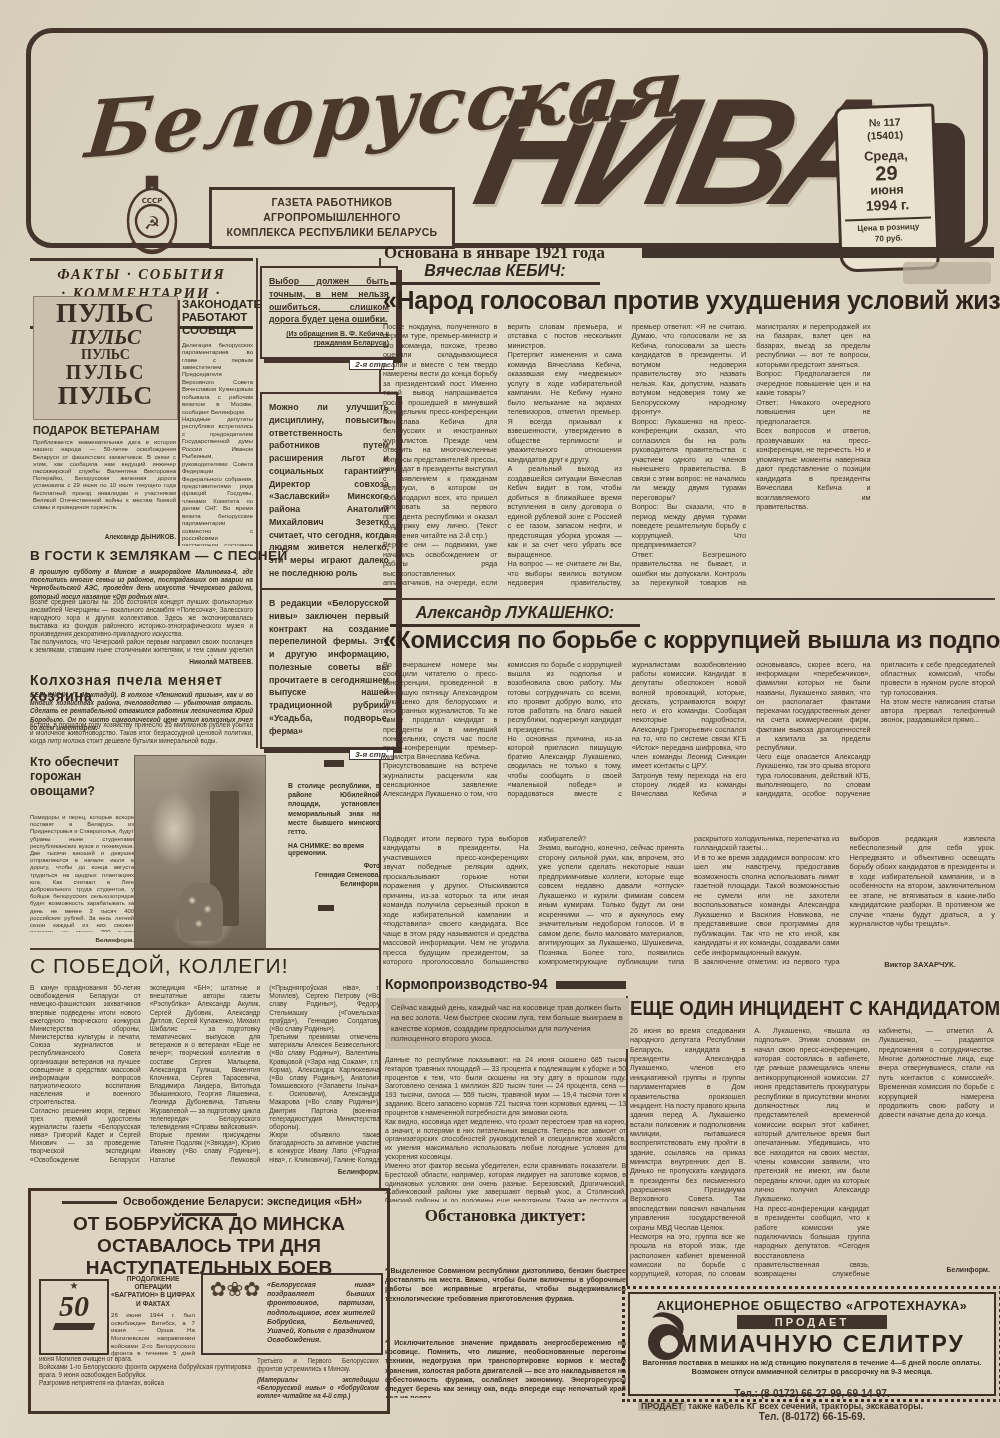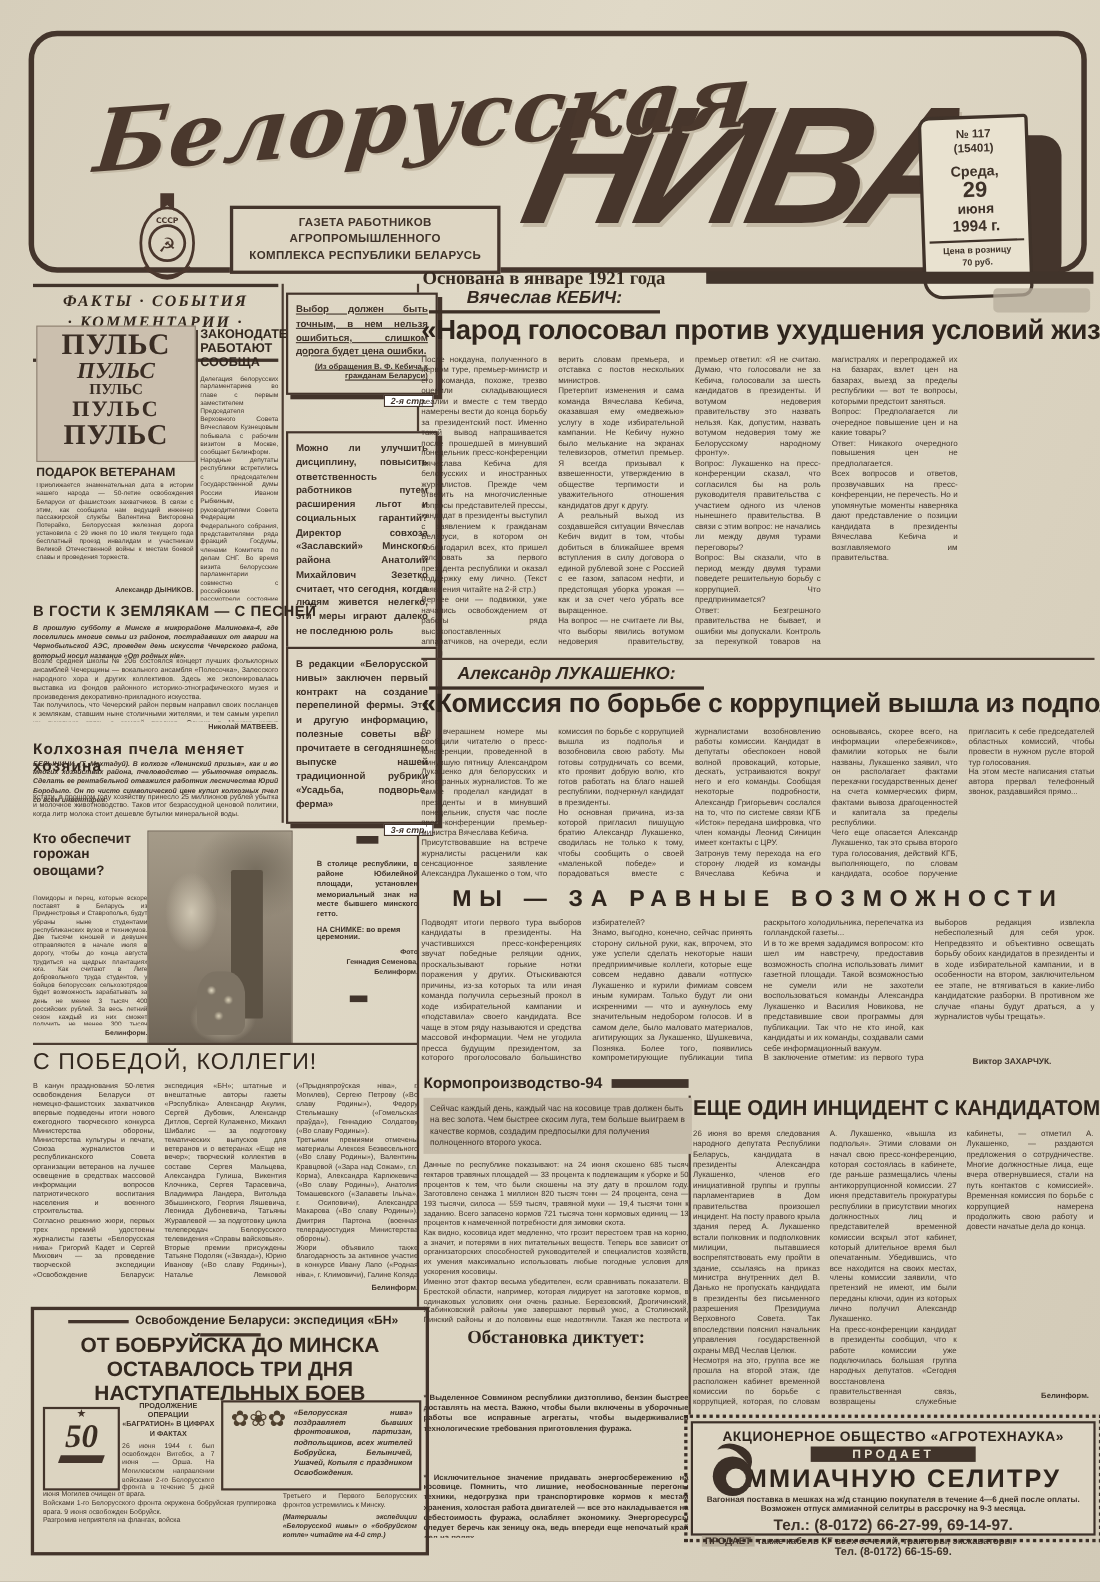--- a/index.html
+++ b/index.html
@@ -149,21 +149,21 @@
   #inc-sig{left:900px;top:1266px;width:90px;font-size:7px;}
   
   #ad{left:628px;top:1292px;width:364px;height:100px;border:2px solid #3c3028;outline:3px dotted #3c3028;outline-offset:3px;
     background:#ddd5c3;}
   #ad .logo{position:absolute;left:8px;top:12px;width:60px;height:60px;}
   #ad .company{margin-top:5px;text-align:center;font-weight:bold;font-size:12.5px;letter-spacing:.5px;color:#2f251d;}
   #ad .sellbar{margin:2px auto 0 auto;width:150px;background:#41342b;color:#e6dfcd;text-align:center;
     font-weight:bold;font-size:11px;letter-spacing:3px;padding:1px 0;}
   #ad .product{text-align:center;font-weight:bold;font-size:23px;letter-spacing:2px;color:#2f251d;margin-top:2px;}
   #ad .s1,#ad .s2{text-align:center;font-weight:bold;font-size:7.4px;line-height:1.25;}
-  #ad .ph{text-align:center;font-weight:bold;font-size:14px;margin-top:1px;}
+  #ad .ph{text-align:center;font-weight:bold;font-size:10px;margin-top:11px;}
   #ad .s3{text-align:left;font-weight:bold;font-size:8.6px;margin:2px 0 0 8px;}
   #ad .s3 .hl{background:#b9af9c;padding:0 3px;}
   #ad .ph2{text-align:center;font-weight:bold;font-size:10px;}
 </style>
 </head>
 <body>
 
 <div class="page">
 
   <div id="masthead" class="abs">
@@ -338,21 +338,20 @@
 
   <div id="luk-kick" class="abs kicker">Александр  ЛУКАШЕНКО:</div>
   <div id="luk-title" class="abs">«Комиссия по борьбе с коррупцией вышла из подполья»</div>
   <div id="luk-body" class="abs body-txt">Во вчерашнем номере мы сообщили читателю о пресс-конференции, проведенной в минувшую пятницу Александром Лукашенко для белорусских и иностранных журналистов. То же самое проделал кандидат в президенты и в минувший понедельник, спустя час после пресс-конференции премьер-министра Вячеслава Кебича.
 Присутствовавшие на встрече журналисты расценили как сенсационное заявление Александра Лукашенко о том, что комиссия по борьбе с коррупцией вышла из подполья и возобновила свою работу. Мы готовы сотрудничать со всеми, кто проявит добрую волю, кто готов работать на благо нашей республики, подчеркнул кандидат в президенты.
 Но основная причина, из-за которой пригласил пишущую братию Александр Лукашенко, сводилась не только к тому, чтобы сообщить о своей «маленькой победе» и порадоваться вместе с журналистами возобновлению работы комиссии. Кандидат в депутаты обеспокоен новой волной провокаций, которые, дескать, устраиваются вокруг него и его команды. Сообщая некоторые подробности, Александр Григорьевич сослался на то, что по системе связи КГБ «Исток» передана шифровка, что член команды Леонид Синицин имеет контакты с ЦРУ.
 Затронув тему перехода на его сторону людей из команды Вячеслава Кебича и основываясь, скорее всего, на информации «перебежчиков», фамилии которых не были названы, Лукашенко заявил, что он располагает фактами перекачки государственных денег на счета коммерческих фирм, фактами вывоза драгоценностей и капитала за пределы республики.
 Чего еще опасается Александр Лукашенко, так это срыва второго тура голосования, действий КГБ, выполняющего, по словам кандидата, особое поручение пригласить к себе председателей областных комиссий, чтобы провести в нужном русле второй тур голосования.
 На этом месте написания статьи автора прервал телефонный звонок, раздавшийся прямо...</div>
 
-  <div id="rav-title" class="abs">МЫ — ЗА РАВНЫЕ ВОЗМОЖНОСТИ</div>
   <div id="rav-body" class="abs body-txt">Подводят итоги первого тура выборов кандидаты в президенты. На участившихся пресс-конференциях звучат победные реляции одних, проскальзывают горькие нотки поражения у других. Отыскиваются причины, из-за которых та или иная команда получила серьезный прокол в ходе избирательной кампании и «подставила» своего кандидата. Все чаще в этом ряду называются и средства массовой информации. Чем не угодила пресса будущим президентом, за которого проголосовало большинство избирателей?
 Знамо, выгодно, конечно, сейчас принять сторону сильной руки, как, впрочем, это уже успели сделать некоторые наши предприимчивые коллеги, которые еще совсем недавно давали «отпуск» Лукашенко и курили фимиам совсем иным кумирам. Только будут ли они искренними — что и аукнулось ему значительным недобором голосов. И в самом деле, было маловато материалов, агитирующих за Лукашенко, Шушкевича, Позняка. Более того, появились компрометирующие публикации типа раскрытого холодильника, перепечатка из голландской газеты...
 И в то же время зададимся вопросом: кто шел им навстречу, предоставив возможность сполна использовать лимит газетной площади. Такой возможностью не сумели или не захотели воспользоваться команды Александра Лукашенко и Василия Новикова, не представившие свои программы для публикации. Так что не кто иной, как кандидаты и их команды, создавали сами себе информационный вакуум.
 В заключение отметим: из первого тура выборов редакция извлекла небесполезный для себя урок. Непредвзято и объективно освещать борьбу обоих кандидатов в президенты и в ходе избирательной кампании, и в особенности на втором, заключительном ее этапе, не втягиваться в какие-либо кандидатские разборки. В противном же случае «паны будут драться, а у журналистов чубы трещать».</div>
   <div id="rav-sig" class="abs sig">Виктор ЗАХАРЧУК.</div>
 
   <div id="korm-rub" class="abs">Кормопроизводство-94</div>
   <div id="korm-lead" class="abs">Сейчас каждый день, каждый час на косовице трав должен быть на вес золота. Чем быстрее скосим луга, тем больше выиграем в качестве кормов, создадим предпосылки для получения полноценного второго укоса.</div>
   <div id="korm-body" class="abs body-txt">Данные по республике показывают: на 24 июня скошено 685 тысяч гектаров травяных площадей — 33 процента к подлежащим к уборке и 50 процентов к тем, что были скошены на эту дату в прошлом году. Заготовлено сенажа 1 миллион 820 тысяч тонн — 24 процента, сена — 193 тысячи, силоса — 559 тысяч, травяной муки — 19,4 тысячи тонн к заданию. Всего запасено кормов 721 тысяча тонн кормовых единиц — 13 процентов к намеченной потребности для зимовки скота.
 Как видно, косовица идет медленно, что грозит перестоем трав на корню, а значит, и потерями в них питательных веществ. Теперь все зависит от организаторских способностей руководителей и специалистов хозяйств, их умения максимально использовать любые погодные условия для ускорения косовицы.

